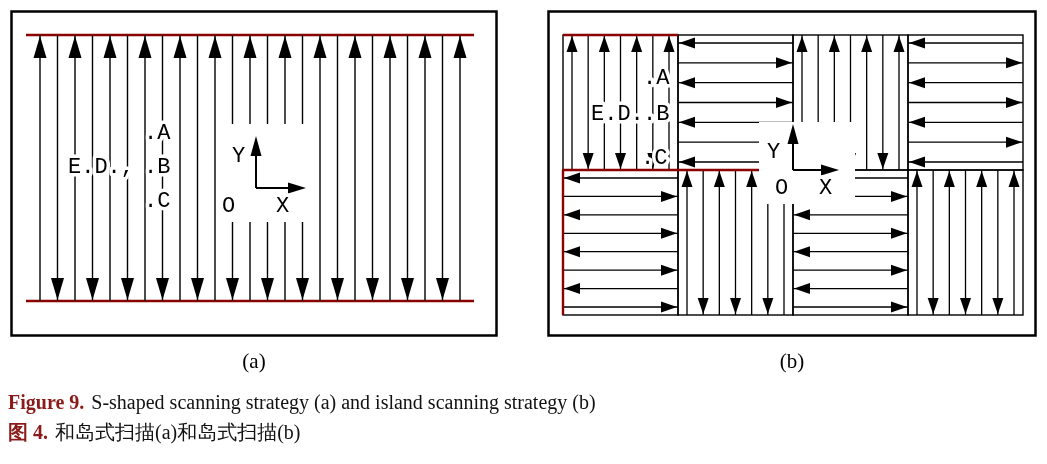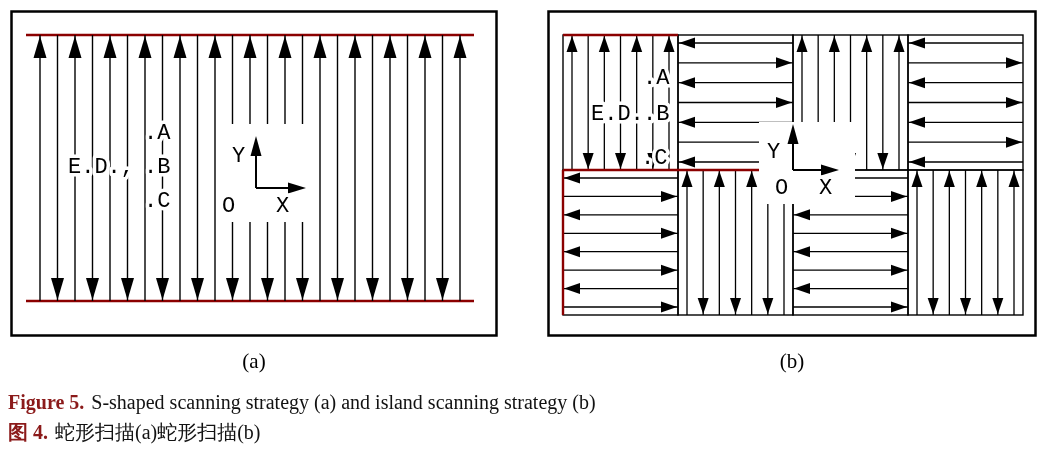--- a/index.html
+++ b/index.html
@@ -256,15 +256,15 @@
       <text x="44" y="110">E.D.</text>
       <text x="96" y="110">.B</text>
       <text x="94" y="154">.C</text>
     </g>
   </svg>
 </div>
 
 <div id="sublabel-a" class="sublabel">(a)</div>
 <div id="sublabel-b" class="sublabel">(b)</div>
 
-<p id="caption-en" class="caption"><span class="cap-prefix">Figure 5.</span><span>S-shaped scanning strategy (a) and island scanning strategy (b)</span></p>
-
-<p id="caption-zh" class="caption"><span class="cap-prefix">图 4.</span><span>蛇形扫描(a)蛇形扫描(b)</span></p>
+<p id="caption-en" class="caption"><span class="cap-prefix">Figure 9.</span><span>S-shaped scanning strategy (a) and island scanning strategy (b)</span></p>
+
+<p id="caption-zh" class="caption"><span class="cap-prefix">图 4.</span><span>和岛式扫描(a)和岛式扫描(b)</span></p>
 
 </body></html>

